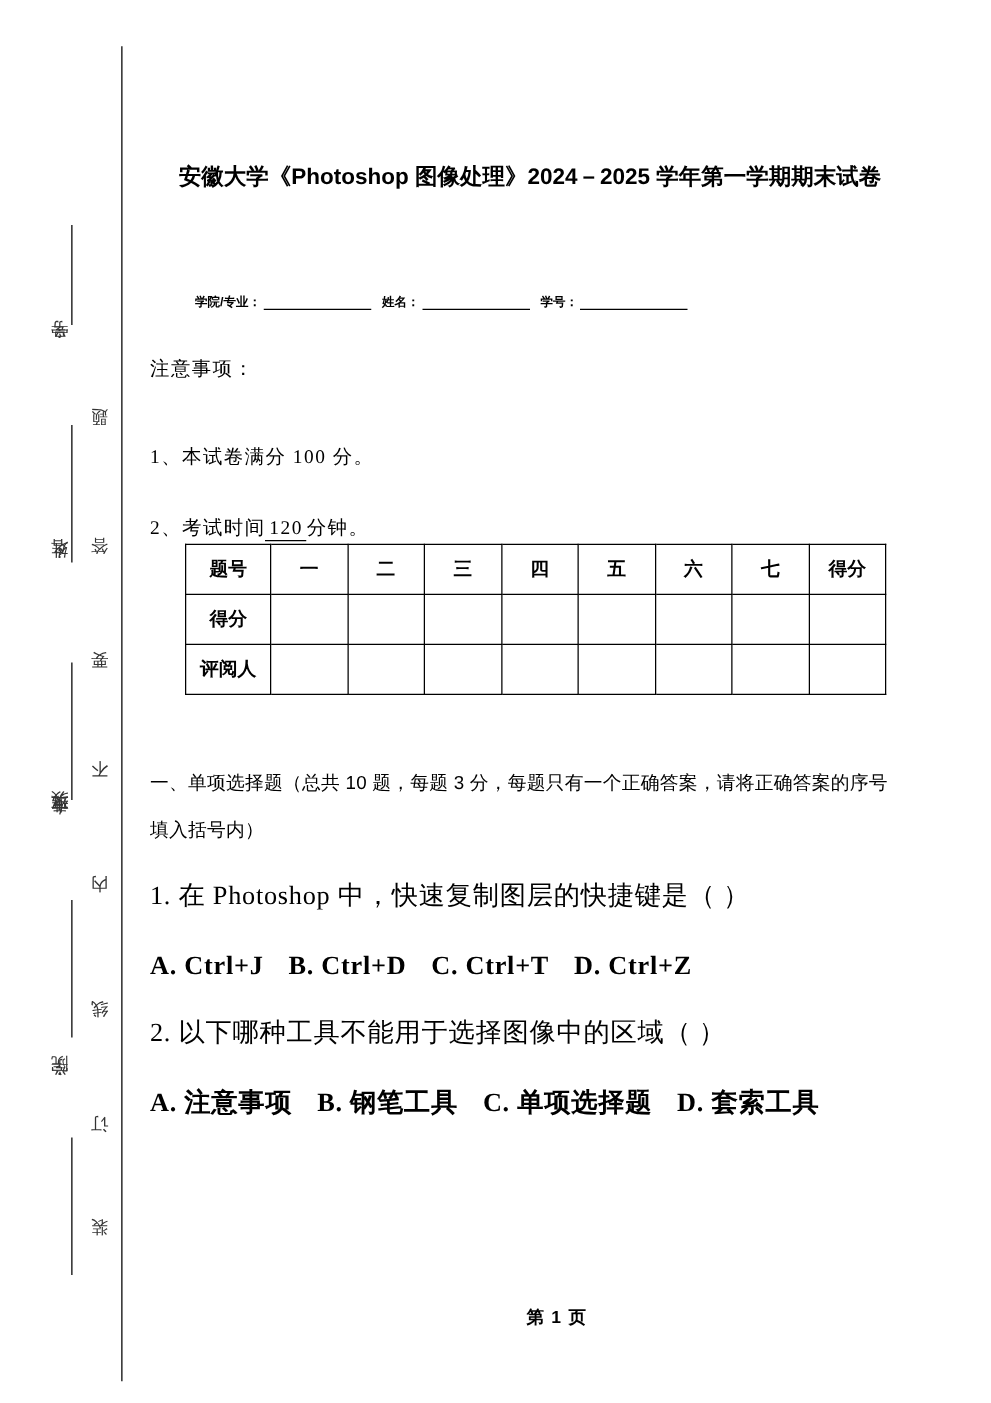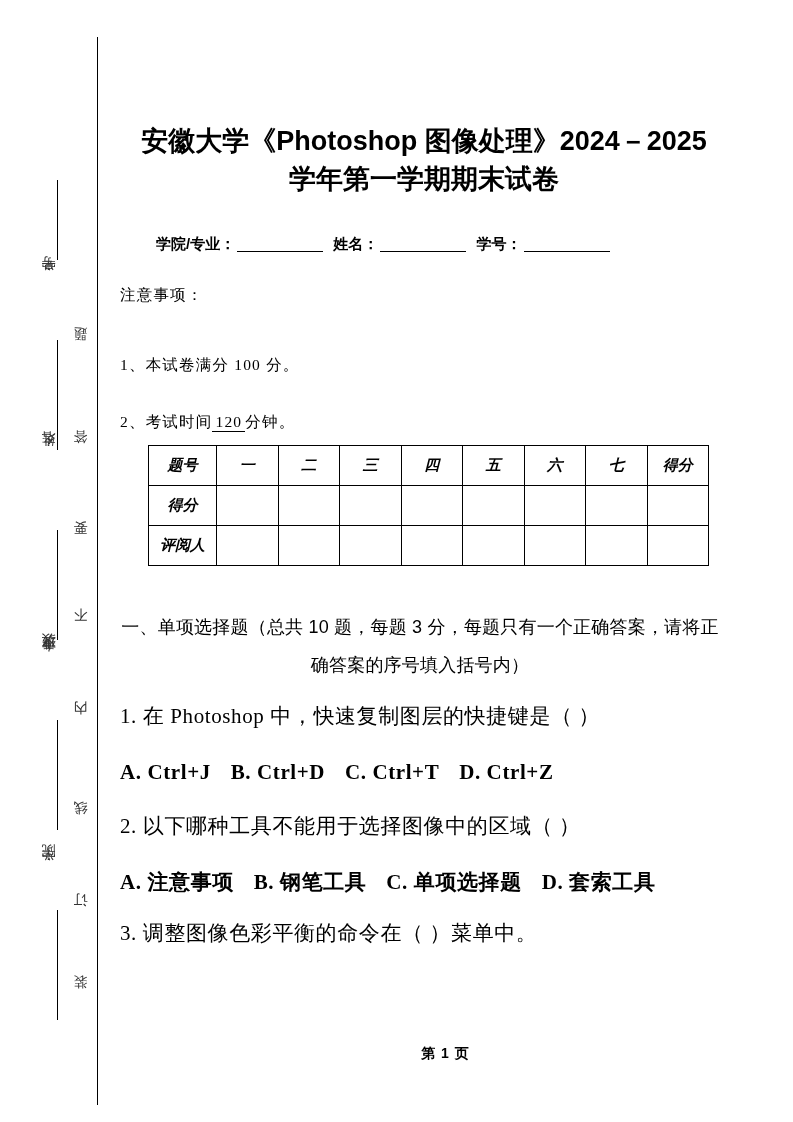--- a/index.html
+++ b/index.html
@@ -67,33 +67,33 @@
     left: 98px; top: 0;
     width: 695px; height: 1122px;
   }
 
   #exam-title {
     position: absolute;
     left: 28px; top: 122px;
     width: 596px;
     font-family: "Liberation Sans", "DejaVu Sans", sans-serif;
     font-weight: bold;
-    font-size: 27px;
+    font-size: 18px;
     line-height: 38px;
     text-align: center;
     letter-spacing: 0px;
   }
 
   #student-fields {
     position: absolute;
     left: 58px; top: 235px;
     width: 586px;
     font-family: "Liberation Sans", "DejaVu Sans", sans-serif;
     font-weight: bold;
-    font-size: 15px;
+    font-size: 10px;
     white-space: nowrap;
   }
   #student-fields .blank-line {
     display: inline-block;
     border-bottom: 1.5px solid #000;
     width: 86px;
     margin: 0 6px 0 2px;
     vertical-align: -3px;
   }
 
@@ -109,25 +109,24 @@
   #notice-2 { top: 412px; }
   .value-blank {
     display: inline-block;
     border-bottom: 1.2px solid #000;
     padding: 0 3px;
   }
 
   
   #score-table {
     position: absolute;
-    left: 50px; top: 445px;
+    left: 50px; top: 435px;
     border-collapse: collapse;
     table-layout: fixed;
     width: 560px;
-    font-style: italic;
   }
   #score-table td {
     border: 1.3px solid #000000;
     text-align: center;
     vertical-align: middle;
     font-family: "Liberation Sans", "DejaVu Sans", sans-serif;
     font-weight: bold;
     font-size: 15px;
     height: 40px;
     padding: 0;
@@ -135,24 +134,23 @@
   #score-table td.rowhead { width: 68px; }
   #score-table td.col { width: 61.5px; }
   #score-table tr.body-row td { height: 40px; }
 
   
   #section-heading {
     position: absolute;
     left: 22px; top: 608px;
     width: 600px;
     font-family: "Liberation Sans", "DejaVu Sans", sans-serif;
-    font-size: 18px;
+    font-size: 15px;
     line-height: 38px;
     letter-spacing: 0.2px;
-    text-align: center;
   }
 
   .question-stem, .question-options {
     position: absolute;
     left: 22px;
     width: 620px;
     font-size: 21px;
     letter-spacing: 0.6px;
     white-space: nowrap;
   }
@@ -271,16 +269,15 @@
   </div>
 
   <div class="question-stem" id="q2-stem">2. 以下哪种工具不能用于选择图像中的区域（   ）</div>
   <div class="question-options" id="q2-options">
     <span class="opt">A. 注意事项</span>
     <span class="opt">B. 钢笔工具</span>
     <span class="opt">C. 单项选择题</span>
     <span class="opt">D. 套索工具</span>
   </div>
 
-  <div class="question-stem" id="q3-stem">3. 调整图像色彩平衡的命令在（   ）菜单中。</div>
 
   <div id="page-footer">第 1 页</div>
 </div>
 
 </body></html>

